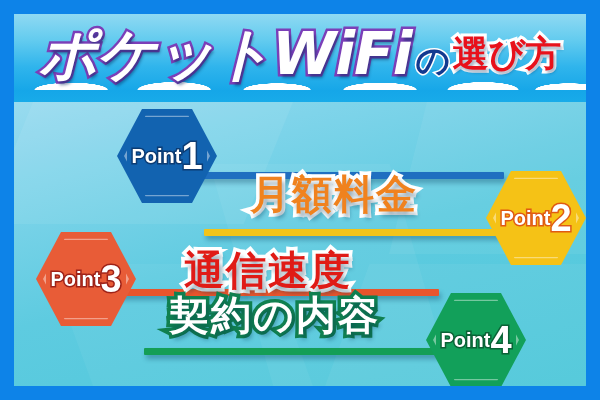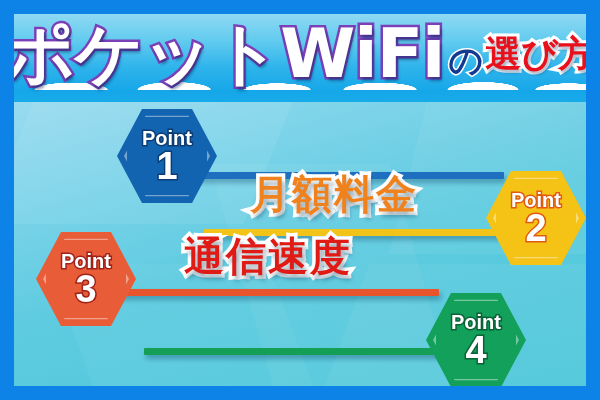--- a/index.html
+++ b/index.html
@@ -48,24 +48,25 @@
   #title-row{
     position:absolute;left:0;top:0;width:572px;height:80px;
     display:flex;align-items:center;justify-content:center;
     z-index:5;white-space:nowrap;
   }
   .ttl{
     font-weight:bold;line-height:1;
     font-family:"DejaVu Sans","Liberation Sans",sans-serif;
   }
   .ttl-a{ 
-    font-size:68px;color:#ffffff;letter-spacing:-1px;
+    font-size:58px;color:#ffffff;letter-spacing:-1px;
     -webkit-text-stroke:5px #7b3fb8;
     paint-order:stroke fill;
     text-shadow:2px 4px 3px rgba(0,40,90,.45);
+    font-style:italic;
   }
   .ttl-b{ 
     font-size:34px;color:#123a90;margin:0 2px 0 4px;
     -webkit-text-stroke:3px #ffffff;paint-order:stroke fill;
     position:relative;top:6px;
   }
   .ttl-c{ 
     font-size:36px;color:#e8111b;
     -webkit-text-stroke:6px #ffffff;paint-order:stroke fill;
     text-shadow:2px 3px 3px rgba(0,40,90,.35);
@@ -75,21 +76,21 @@
   .line{position:absolute;height:7px;border-radius:1px;z-index:2;
         box-shadow:2px 4px 5px rgba(0,50,80,.32);}
   #line1{left:150px;top:158px;width:340px;background:#1f6fc0;}
   #line2{left:190px;top:215px;width:320px;background:#f2c419;}
   #line3{left:95px;top:275px;width:330px;background:#e8552c;}
   #line4{left:130px;top:334px;width:330px;background:#149e56;}
 
   
   .hex{
     position:absolute;z-index:4;
-    display:flex;flex-direction:column;align-items:center;justify-content:center;
+    display:flex;align-items:center;justify-content:center;
     clip-path:polygon(25% 2%,75% 2%,100% 50%,75% 98%,25% 98%,0% 50%);
     filter:drop-shadow(3px 5px 4px rgba(0,50,80,.4));
   }
   .hex-inner{
     position:absolute;left:7px;top:7px;right:7px;bottom:7px;
     clip-path:polygon(25% 2%,75% 2%,100% 50%,75% 98%,25% 98%,0% 50%);
     background:transparent;
     box-shadow:inset 0 0 0 3px rgba(255,255,255,.42);
     pointer-events:none;
   }
@@ -115,21 +116,21 @@
   
   .item{
     position:absolute;z-index:3;white-space:nowrap;
     font-weight:bold;line-height:1;letter-spacing:2px;
     font-family:"DejaVu Sans","Liberation Sans",sans-serif;
     font-size:40px;
     text-shadow:3px 5px 4px rgba(0,50,80,.40);
   }
   #item1{left:205px;top:98px;color:#ffffff;-webkit-text-stroke:6px #16528f;paint-order:stroke fill;}
   #item2{left:236px;top:160px;color:#f0821e;-webkit-text-stroke:7px #ffffff;paint-order:stroke fill;}
-  #item3{left:170px;top:222px;color:#e01b16;-webkit-text-stroke:7px #ffffff;paint-order:stroke fill;}
+  #item3{left:170px;top:236px;color:#e01b16;-webkit-text-stroke:7px #ffffff;paint-order:stroke fill;}
   #item4{left:155px;top:281px;color:#ffffff;-webkit-text-stroke:7px #108050;paint-order:stroke fill;}
 </style>
 </head>
 <body>
 
 <div id="banner">
   <div id="panel">
 
     <div class="facet f1"></div>
     <div class="facet f2"></div>
@@ -167,15 +168,16 @@
       <span class="pnum">3</span>
     </div>
     <div class="hex" id="hex4">
       <div class="hex-inner"></div>
       <span class="plabel">Point</span>
       <span class="pnum">4</span>
     </div>
 
     <div class="item" id="item2">月額料金</div>
     <div class="item" id="item3">通信速度</div>
+    <div class="item" id="item4">契約の内容</div>
 
   </div>
 </div>
 
 </body></html>

